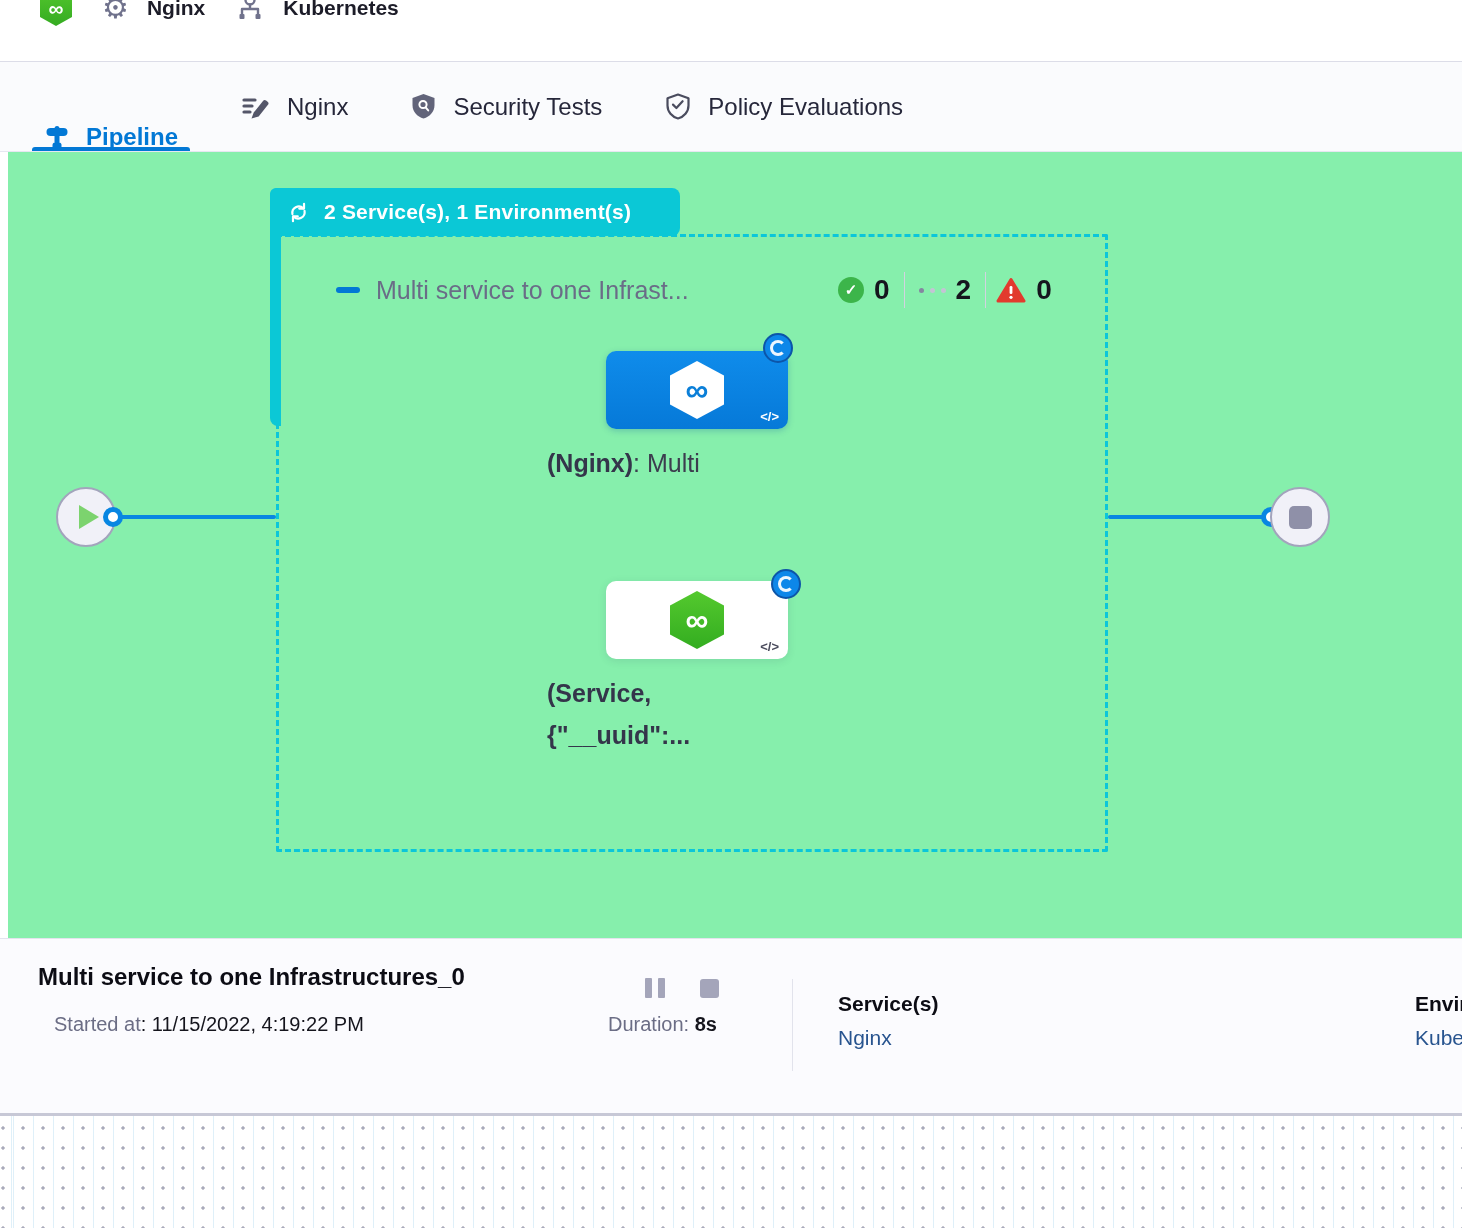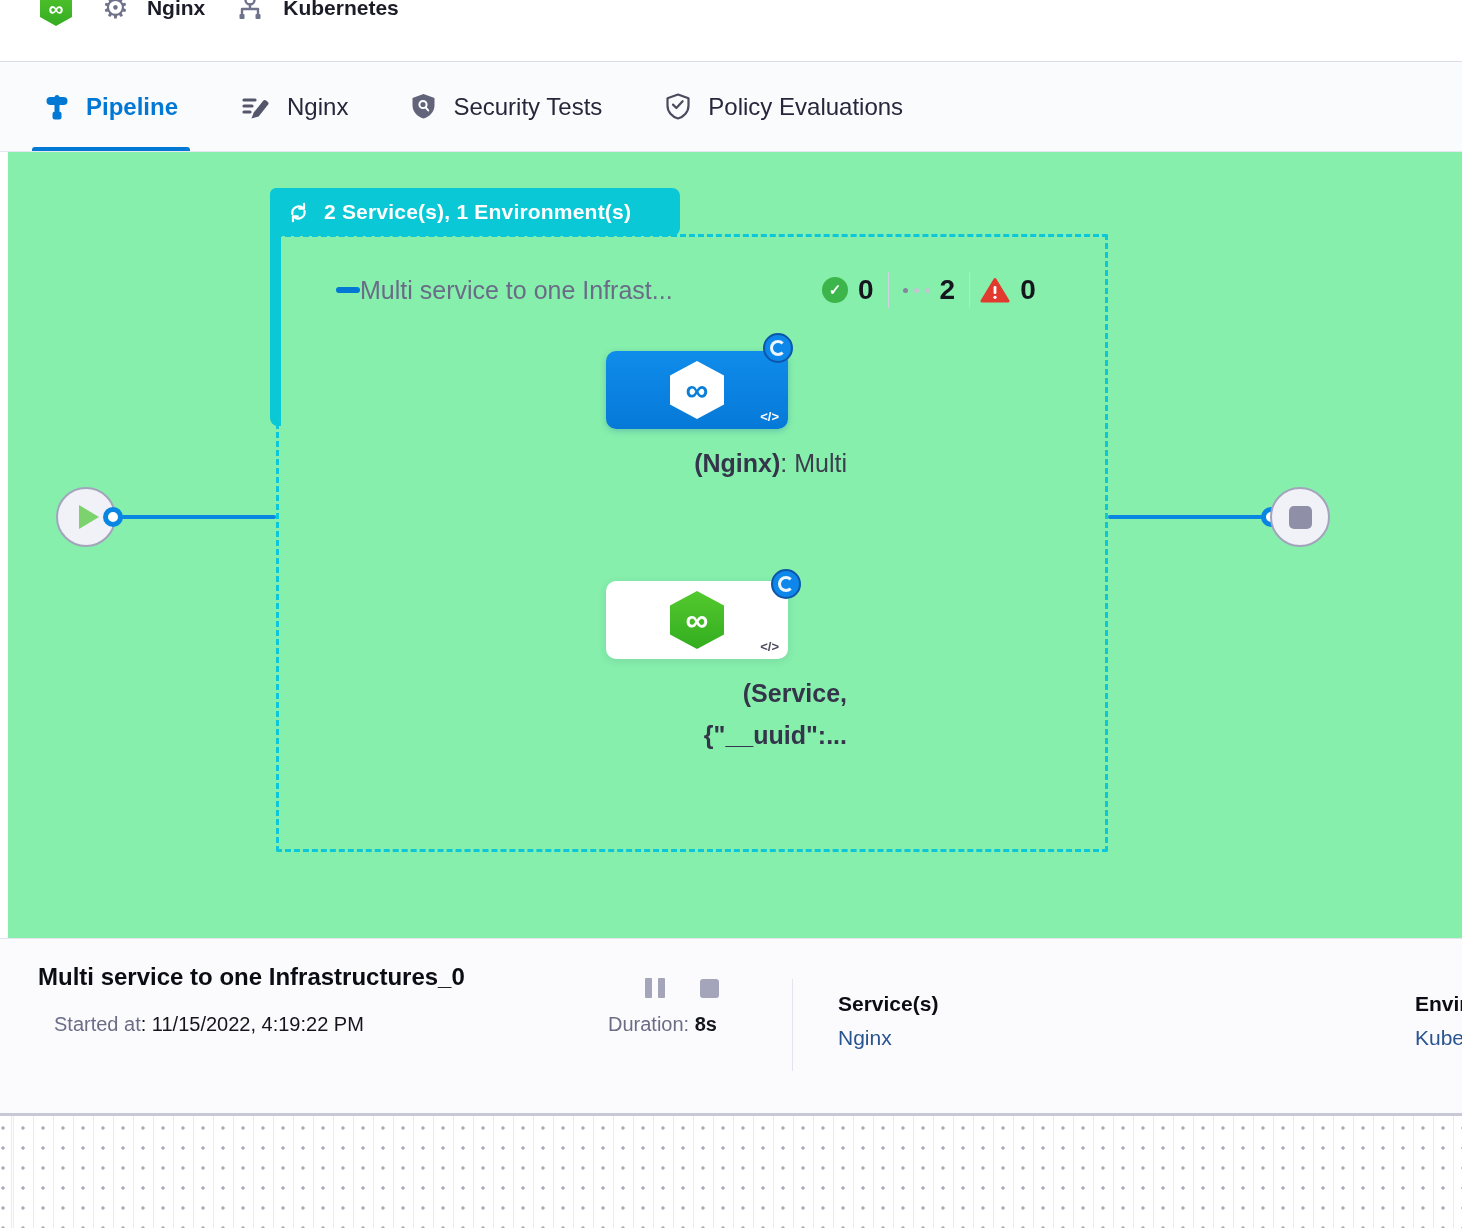--- a/index.html
+++ b/index.html
@@ -12,40 +12,40 @@
   .hexlogo { width:32px; height:36px; display:flex; align-items:center; justify-content:center;
     clip-path:polygon(50% 0,100% 25%,100% 75%,50% 100%,0 75%,0 25%); background:linear-gradient(180deg,#52c62c,#35ab22); }
   .hexlogo span { color:#fff; font-weight:bold; font-size:21px; line-height:1; }
   .hdr-item { display:flex; align-items:center; gap:18px; }
   .hdr-label { font-size:21px; font-weight:600; color:#1c1c28; }
   .gear-glyph { font-size:30px; color:#70728c; line-height:1; }
 
   
   .tabbar { position:absolute; left:0; top:62px; width:1462px; height:90px; background:#fafbfd; border-bottom:1px solid #e6e7f1; display:flex; align-items:center; padding-left:38px; gap:50px; }
   .tab { display:flex; align-items:center; gap:16px; font-size:24px; color:#26273a; font-weight:500; cursor:pointer; padding:0 6px; position:relative; height:100%; }
-  .tab.active { color:#0278d5; font-weight:700; }
+  .tab.active { color:#0278d5; font-weight:700;align-items:flex-end; }
   .tab.active .underline { position:absolute; left:-6px; right:-6px; bottom:0; height:4px; border-radius:3px 3px 0 0; background:#0278d5; }
 
   
   .canvas { position:absolute; left:8px; top:152px; width:1462px; height:786px; background:#86efac; overflow:hidden; }
 
   .edge-line { position:absolute; height:4px; background:#0886e2; border-radius:2px; }
   .big-node { position:absolute; width:60px; height:60px; border-radius:50%; background:#f1f1f8; border:2px solid #a3a4bc; display:flex; align-items:center; justify-content:center; }
   .play-tri { width:0; height:0; border-left:20px solid #7cd36e; border-top:12px solid transparent; border-bottom:12px solid transparent; margin-left:6px; }
   .stop-sq { width:23px; height:23px; background:#8f90a8; border-radius:5px; }
   .ring { position:absolute; width:20px; height:20px; border-radius:50%; background:#fff; border:5px solid #0886e2; }
 
   .stage-leftbar { position:absolute; left:262px; top:36px; width:11px; height:238px; background:#0bc8d6; border-radius:6px 0 0 8px; z-index:3; }
   .stage-badge { position:absolute; left:262px; top:36px; width:410px; height:48px; background:#0bc8d6; border-radius:8px 8px 8px 0; display:flex; align-items:center; gap:13px; padding-left:16px; color:#fff; z-index:4; cursor:pointer; }
   .stage-badge .blabel { font-size:21px; font-weight:600; letter-spacing:.2px; }
   .dashed-box { position:absolute; left:268px; top:82px; width:832px; height:618px; border:3px dashed #0cc6d9; border-radius:2px; z-index:2; }
 
   .stage-header { position:absolute; left:328px; top:120px; display:flex; align-items:center; z-index:5; }
   .minus-bar { width:24px; height:6px; border-radius:3px; background:#0278d5; cursor:pointer; }
-  .stage-title { font-size:25px; color:#6a6c87; width:440px; }
+  .stage-title { margin-left:16px; font-size:25px; color:#6a6c87; width:440px; }
   .counters { display:flex; align-items:center; margin-left:22px; }
   .ccheck { width:26px; height:26px; border-radius:50%; background:#3cb54a; color:#fff; font-size:15px; font-weight:bold; display:flex; align-items:center; justify-content:center; }
   .cnum { font-size:28px; font-weight:600; color:#15151d; margin:0 14px 0 10px; }
   .cdiv { width:1px; height:36px; background:#d2d3e0; }
   .cdots { display:flex; gap:6px; align-items:center; margin-left:14px; }
   .cdots i { width:5px; height:5px; border-radius:50%; background:#c3c4d4; }
   .cdots i:first-child { background:#8486a0; }
 
   .node-card { position:absolute; width:182px; height:78px; border-radius:10px; display:flex; align-items:center; justify-content:center; cursor:pointer; }
   .node-blue { background:linear-gradient(180deg,#0f8ceb,#0679d8); box-shadow:0 2px 6px rgba(2,80,160,.25); }
@@ -55,21 +55,21 @@
   .hexa-green { background:linear-gradient(180deg,#54c92e,#33ad20); }
   .hexa span { font-weight:bold; font-size:32px; line-height:1; }
   .hexa-white span { color:#0b7fd8; }
   .hexa-green span { color:#fff; }
   .code-tag { position:absolute; right:9px; bottom:5px; font-size:13px; font-weight:bold; }
   .code-white { color:#fff; }
   .code-dark { color:#4a4b5c; }
   .node-badge { position:absolute; width:30px; height:30px; border-radius:50%; background:#0d87e9; border:2px solid #0c55a8; display:flex; align-items:center; justify-content:center; z-index:6; cursor:pointer; }
   .spin { width:16px; height:16px; border-radius:50%; border:3px solid rgba(255,255,255,.92); border-right-color:transparent; }
 
-  .node-label { position:absolute; width:300px; text-align:right; font-size:25px; line-height:42px; color:#3c3d4e; }
+  .node-label { position:absolute; width:300px; text-align:left; font-size:25px; line-height:42px; color:#3c3d4e; }
   .node-label b { color:#34354a; }
 
   
   .footer { position:absolute; left:0; top:938px; width:1462px; height:175px; background:#fbfbfe; border-top:1px solid #e3e4ee; }
   .f-title { position:absolute; left:38px; top:24px; font-size:24px; font-weight:700; color:#0c0c14; }
   .f-started { position:absolute; left:38px; top:74px; font-size:20px; color:#15151d; }
   .f-started .glabel { color:#6b6d85;margin-left:16px; }
   .f-pause { position:absolute; left:645px; top:39px; width:22px; height:20px; display:flex; gap:6px; cursor:pointer; }
   .f-pause i { width:7px; height:20px; background:#a4a5ba; border-radius:1px; }
   .f-stop { position:absolute; left:700px; top:40px; width:19px; height:19px; background:#a4a5ba; border-radius:3px; cursor:pointer; }

